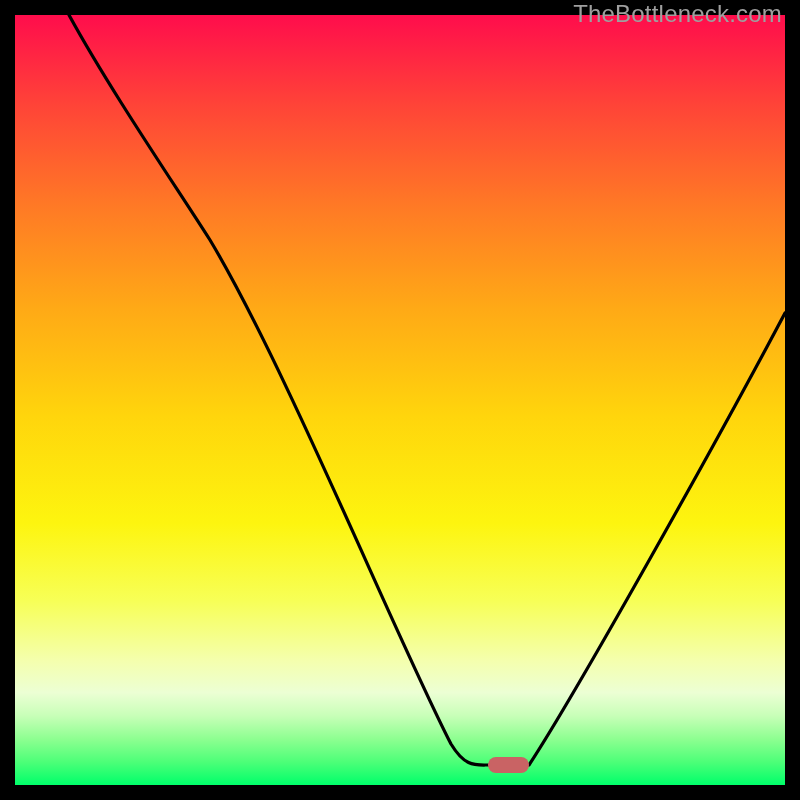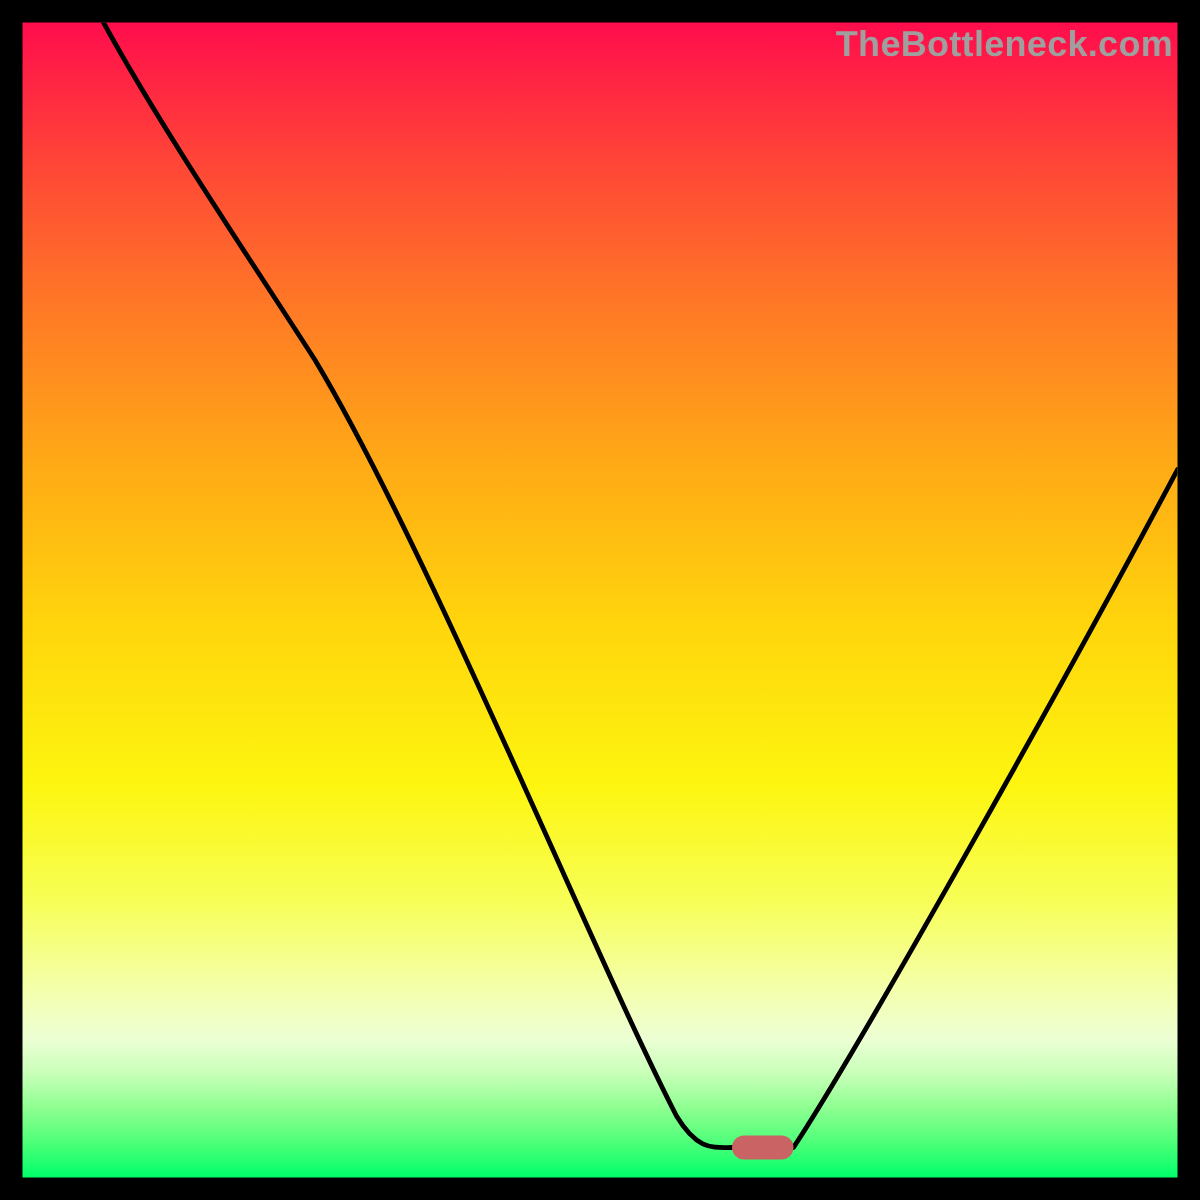--- a/index.html
+++ b/index.html
@@ -30,25 +30,25 @@
       #f4ffaf 84%,
       #ecffd4 88%,
       #c8ffb8 91%,
       #8eff91 94%,
       #4dff78 97%,
       #00ff6a 100%
     );
   }
   .attribution {
     position: absolute;
-    top: 16px;
+    top: 0px;
     right: 18px;
     color: #9f9f9f;
     font-size: 24px;
-    font-weight: 700;
+    font-weight: 400;
     letter-spacing: 0.2px;
     z-index: 5;
   }
   svg.curve {
     position: absolute;
     left: 15px;
     top: 15px;
     width: 770px;
     height: 770px;
     z-index: 3;

